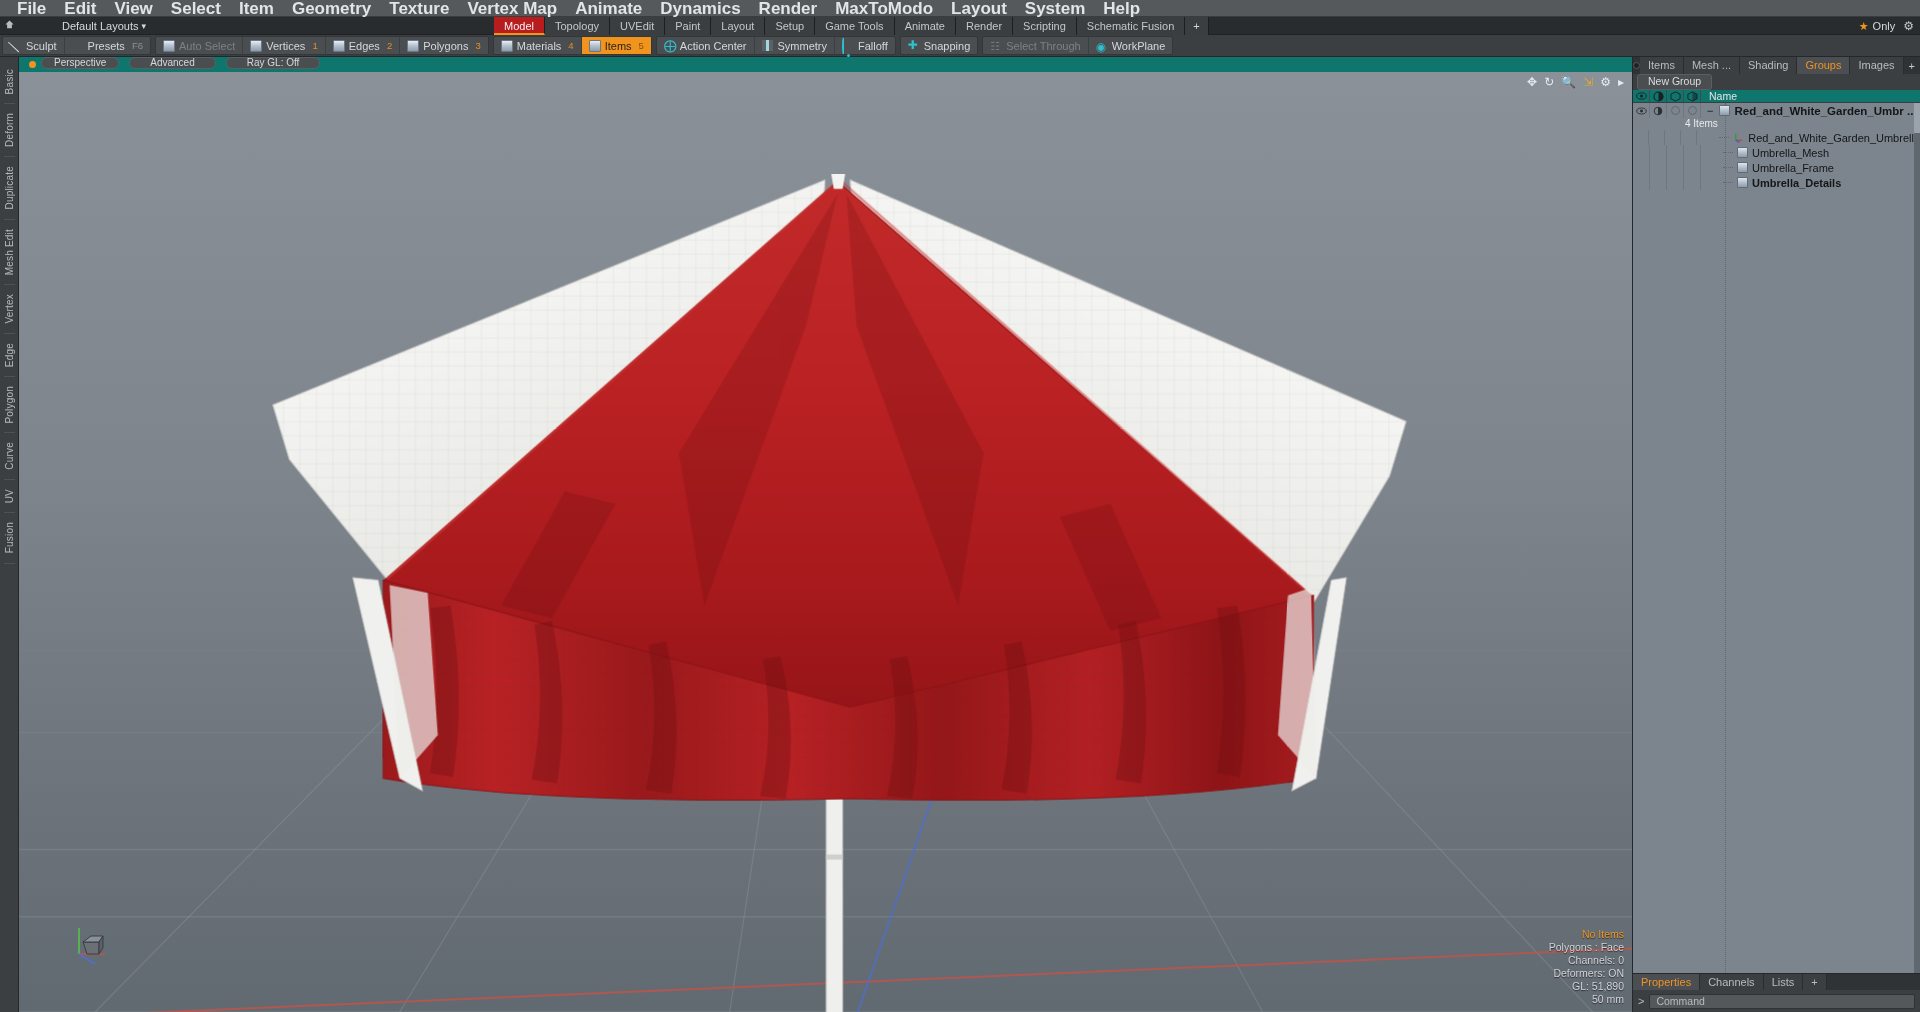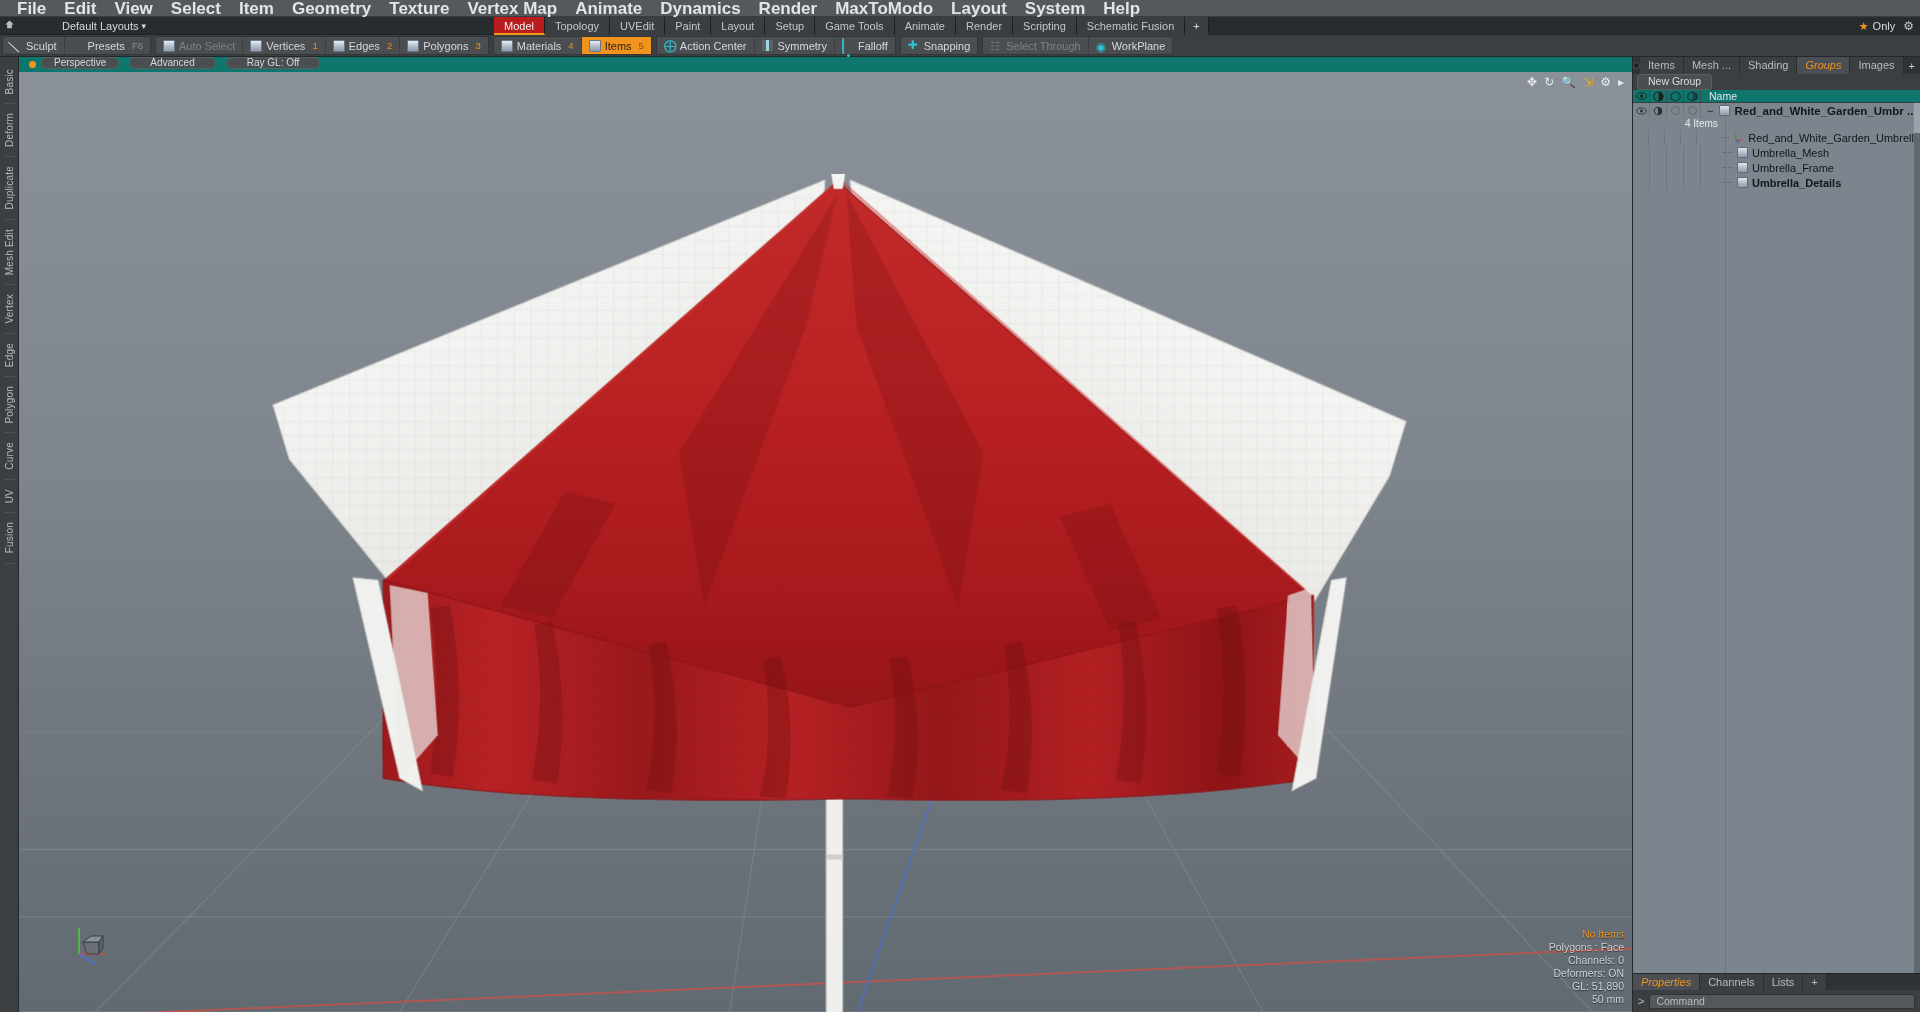--- a/index.html
+++ b/index.html
@@ -126,21 +126,21 @@
     padding-left:14px; color:#c5c9cd; font-size:11px; border-top:1px solid #2a2d2f;
   }
 
   
   .rightpanel { width:288px; flex:0 0 288px; background:#3b3f42; display:flex; flex-direction:column;
                 border-left:1px solid #25282a; }
   .rp-tabs { height:17px; flex:0 0 17px; display:flex; align-items:stretch; background:#2f3335; position:relative; }
   .rp-dot { width:14px; display:flex; align-items:center; justify-content:center; }
   .rp-dot i { width:7px;height:7px;border-radius:50%;background:#1f2224;border:1px solid #55595c; display:block;}
   .rtab { color:#b8bcc0; font-size:11px; line-height:17px; padding:0 8px; white-space:nowrap; background:#3b3f42; border-right:1px solid #2a2d2f;}
-  .rtab.active { background:#4b4f53; color:#f0941e;font-style:italic; }
+  .rtab.active { background:#4b4f53; color:#f0941e; }
   .rp-tab-right { margin-left:auto; display:flex; align-items:center; gap:5px; padding:0 5px; color:#c5c9cd; font-size:11px;}
 
   .rp-newgroup { height:16px; flex:0 0 16px; background:#3b3f42; display:flex; align-items:center; padding:0 4px;}
   .ngbtn { background:#4a4e51; border:1px solid #5b5f62; border-radius:3px; color:#d9dde1; font-size:10.5px;
            padding:0 10px; height:16px; line-height:12px; }
 
   .rp-listhdr { height:13px; flex:0 0 13px; background:#0f766e; display:flex; align-items:stretch; border-bottom:1px solid #3a3e41;}
   .lh-col { width:17px; border-right:1px solid #44484b; display:flex; align-items:center; justify-content:center; }
   .lh-name { flex:1; color:#e2e5e8; font-size:10.5px; display:flex; align-items:center; padding-left:8px;}
 

